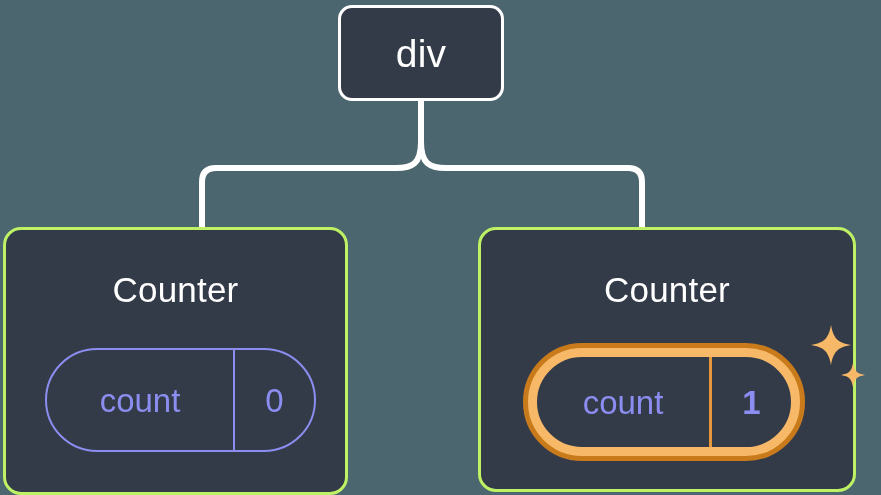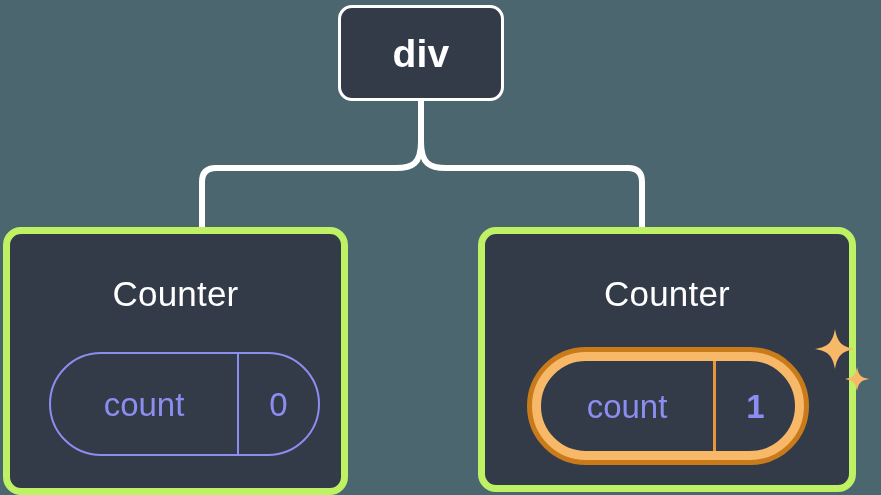--- a/index.html
+++ b/index.html
@@ -41,30 +41,30 @@
     border: 3px solid #ffffff;
     border-radius: 14px;
     box-sizing: border-box;
     display: flex;
     align-items: center;
     justify-content: center;
   }
   .node-root-label {
     color: #ffffff;
     font-size: 39px;
-    font-weight: 700;
+    font-weight: 400;
     letter-spacing: 0.2px;
     line-height: 1;
   }
 
   
   .card {
     position: absolute;
     background: #343b48;
-    border: 7px solid #bef264;
+    border: 3px solid #bef264;
     border-radius: 18px;
     box-sizing: border-box;
   }
   .card-left {
     left: 3px;
     top: 227px;
     width: 345px;
     height: 268px;
   }
   .card-right {

